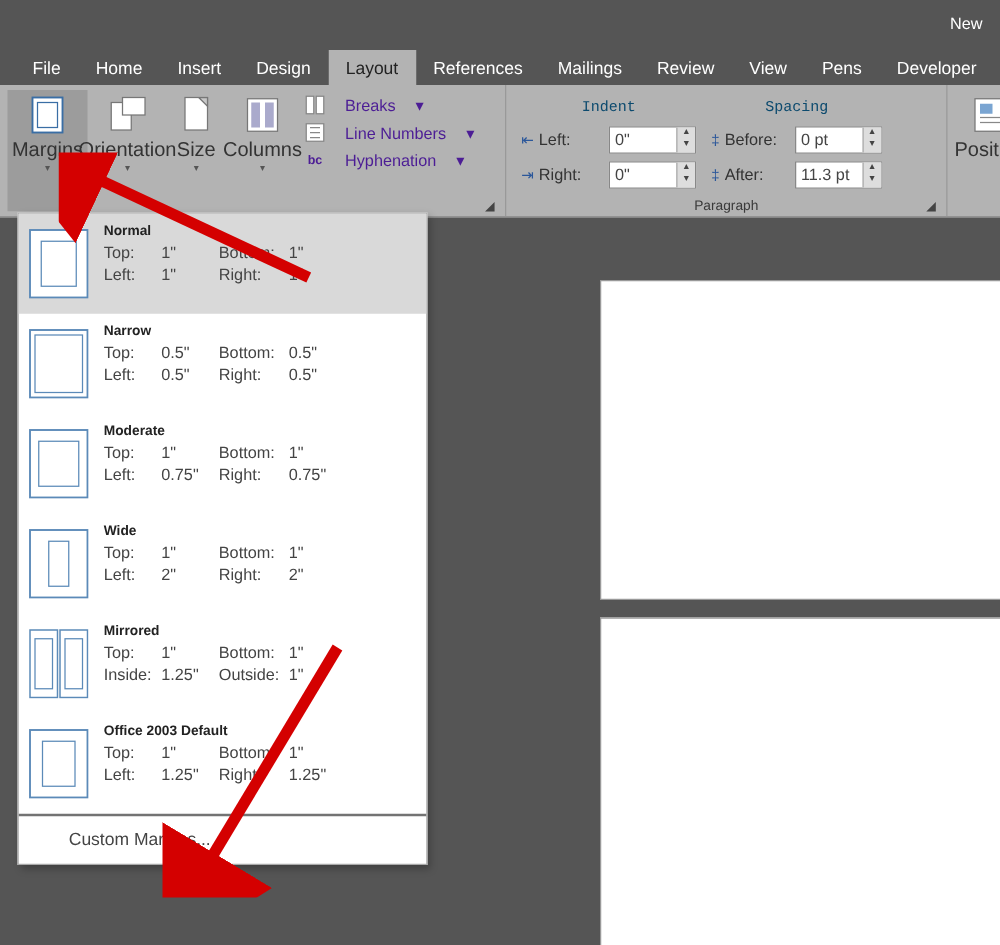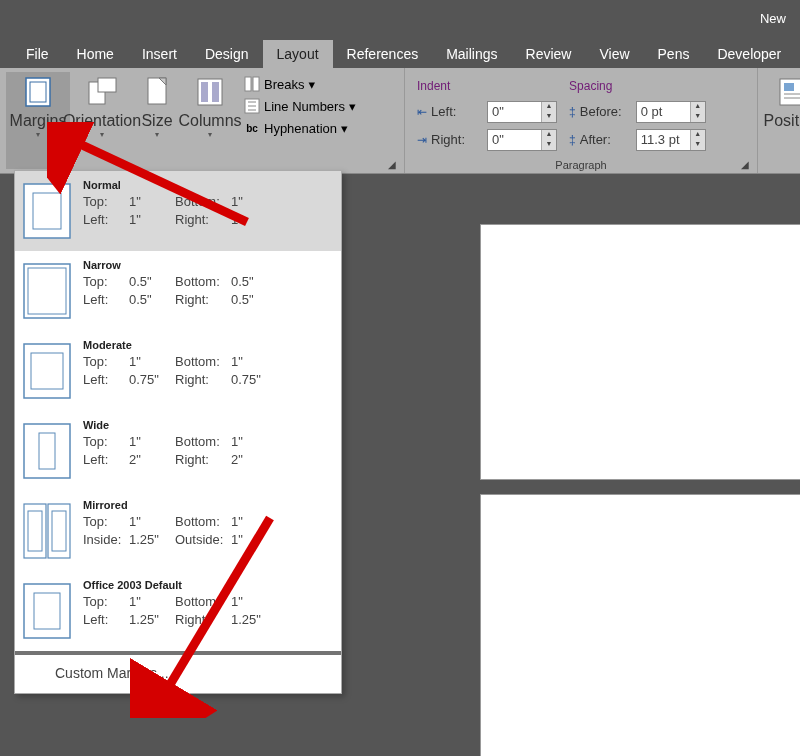--- a/index.html
+++ b/index.html
@@ -86,39 +86,39 @@
     flex-direction: column;
     justify-content: flex-start;
     gap: 6px;
     padding-left: 4px;
     padding-top: 4px;
   }
   .small-cmd {
     display: flex;
     align-items: center;
     font-size: 13px;
-    color: #000000;
+    color: #4c1d95;
     cursor: pointer;
-    gap: 4px;
+    gap: 16px;
   }
   .small-cmd .ic {
     width: 16px; height: 16px;
     display: inline-flex; align-items:center; justify-content:center;
   }
   .dialog-launcher {
     position: absolute; bottom: 2px; right: 4px;
     width: 12px; height: 12px; font-size: 10px;
     color: #444; cursor: pointer;
   }
   
   .para-col {
     display: flex; flex-direction: column; justify-content: center;
     gap: 6px; padding: 2px 6px;
   }
-  .para-header { font-size: 12px; color: #701a75; padding-bottom: 2px; }
+  .para-header { font-size: 12px; color: #0c4a6e; text-align: center; padding-bottom: 2px; font-family: Liberation Mono, monospace; }
   .field {
     display: flex; align-items: center; gap: 4px;
   }
   .field .flabel {
     width: 52px; font-size: 13px; color: #333;
     display: flex; align-items: center; gap: 2px;
   }
   .num-input {
     background: #fff;
     border: 1px solid #888;
@@ -174,21 +174,21 @@
   }
   .opt .info { flex: 1; }
   .opt .title { font-weight: 600; font-size: 11px; color: #222; margin-bottom: 2px; }
   .opt .vals {
     display: grid;
     grid-template-columns: 46px 46px 56px 46px;
     row-gap: 0px; line-height: 18px;
   }
   .opt .vals span { white-space: nowrap; }
   .custom-row {
-    border-top: 4px solid #737373;
+    border-top: 2px solid #737373;
     padding: 10px 20px 12px 40px;
     cursor: pointer;
     font-size: 14px;
   }
   
   .arrow {
     position: absolute;
     z-index: 60;
     pointer-events: none;
   }

